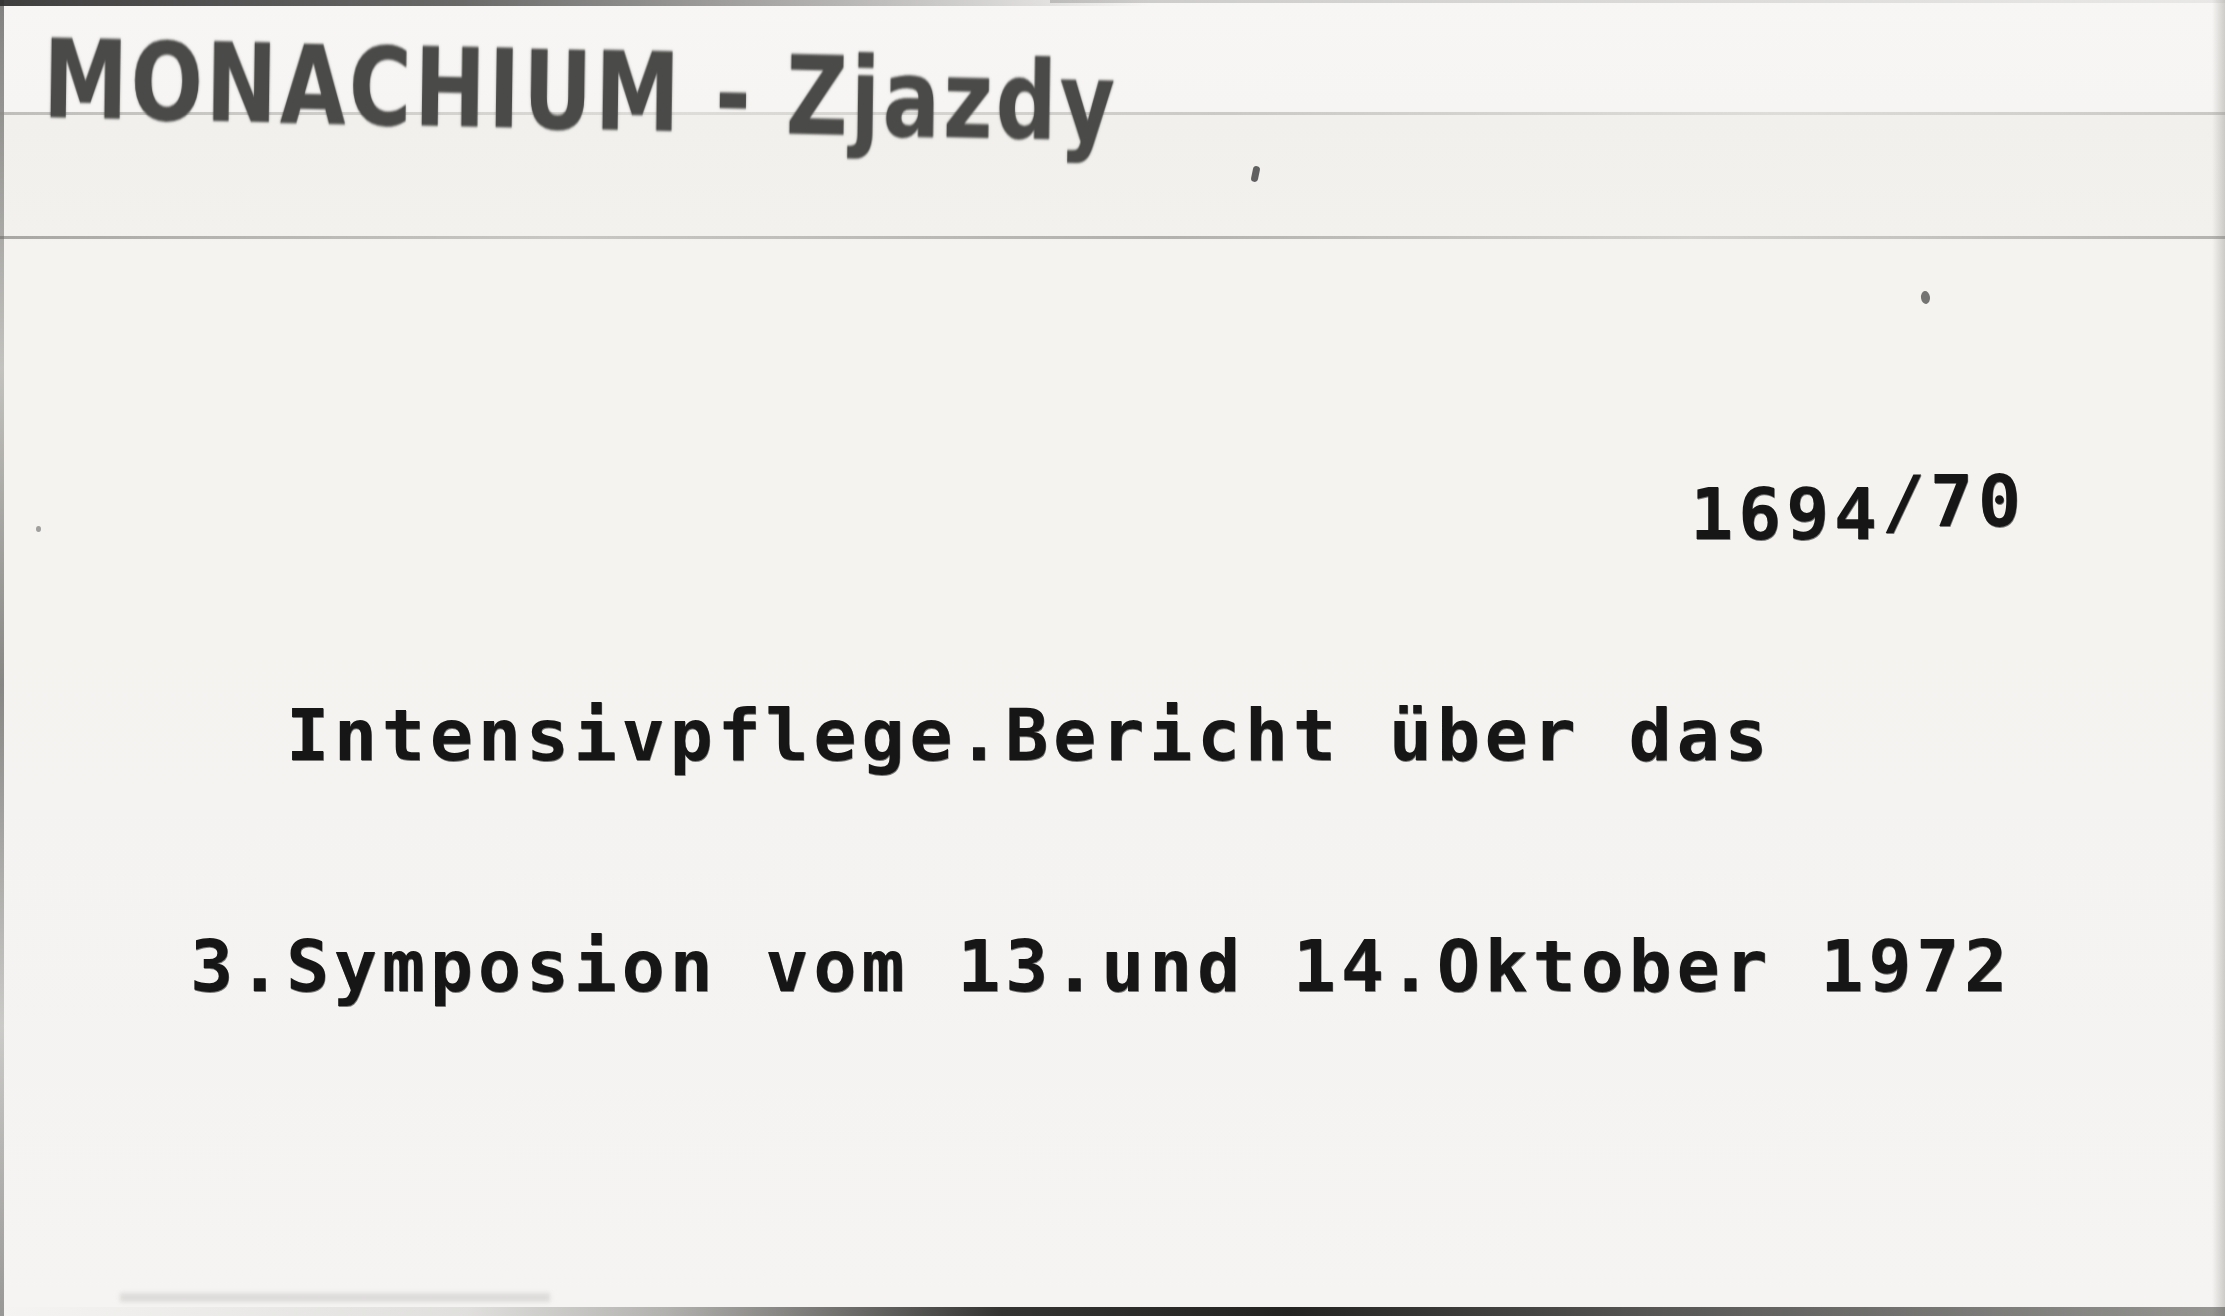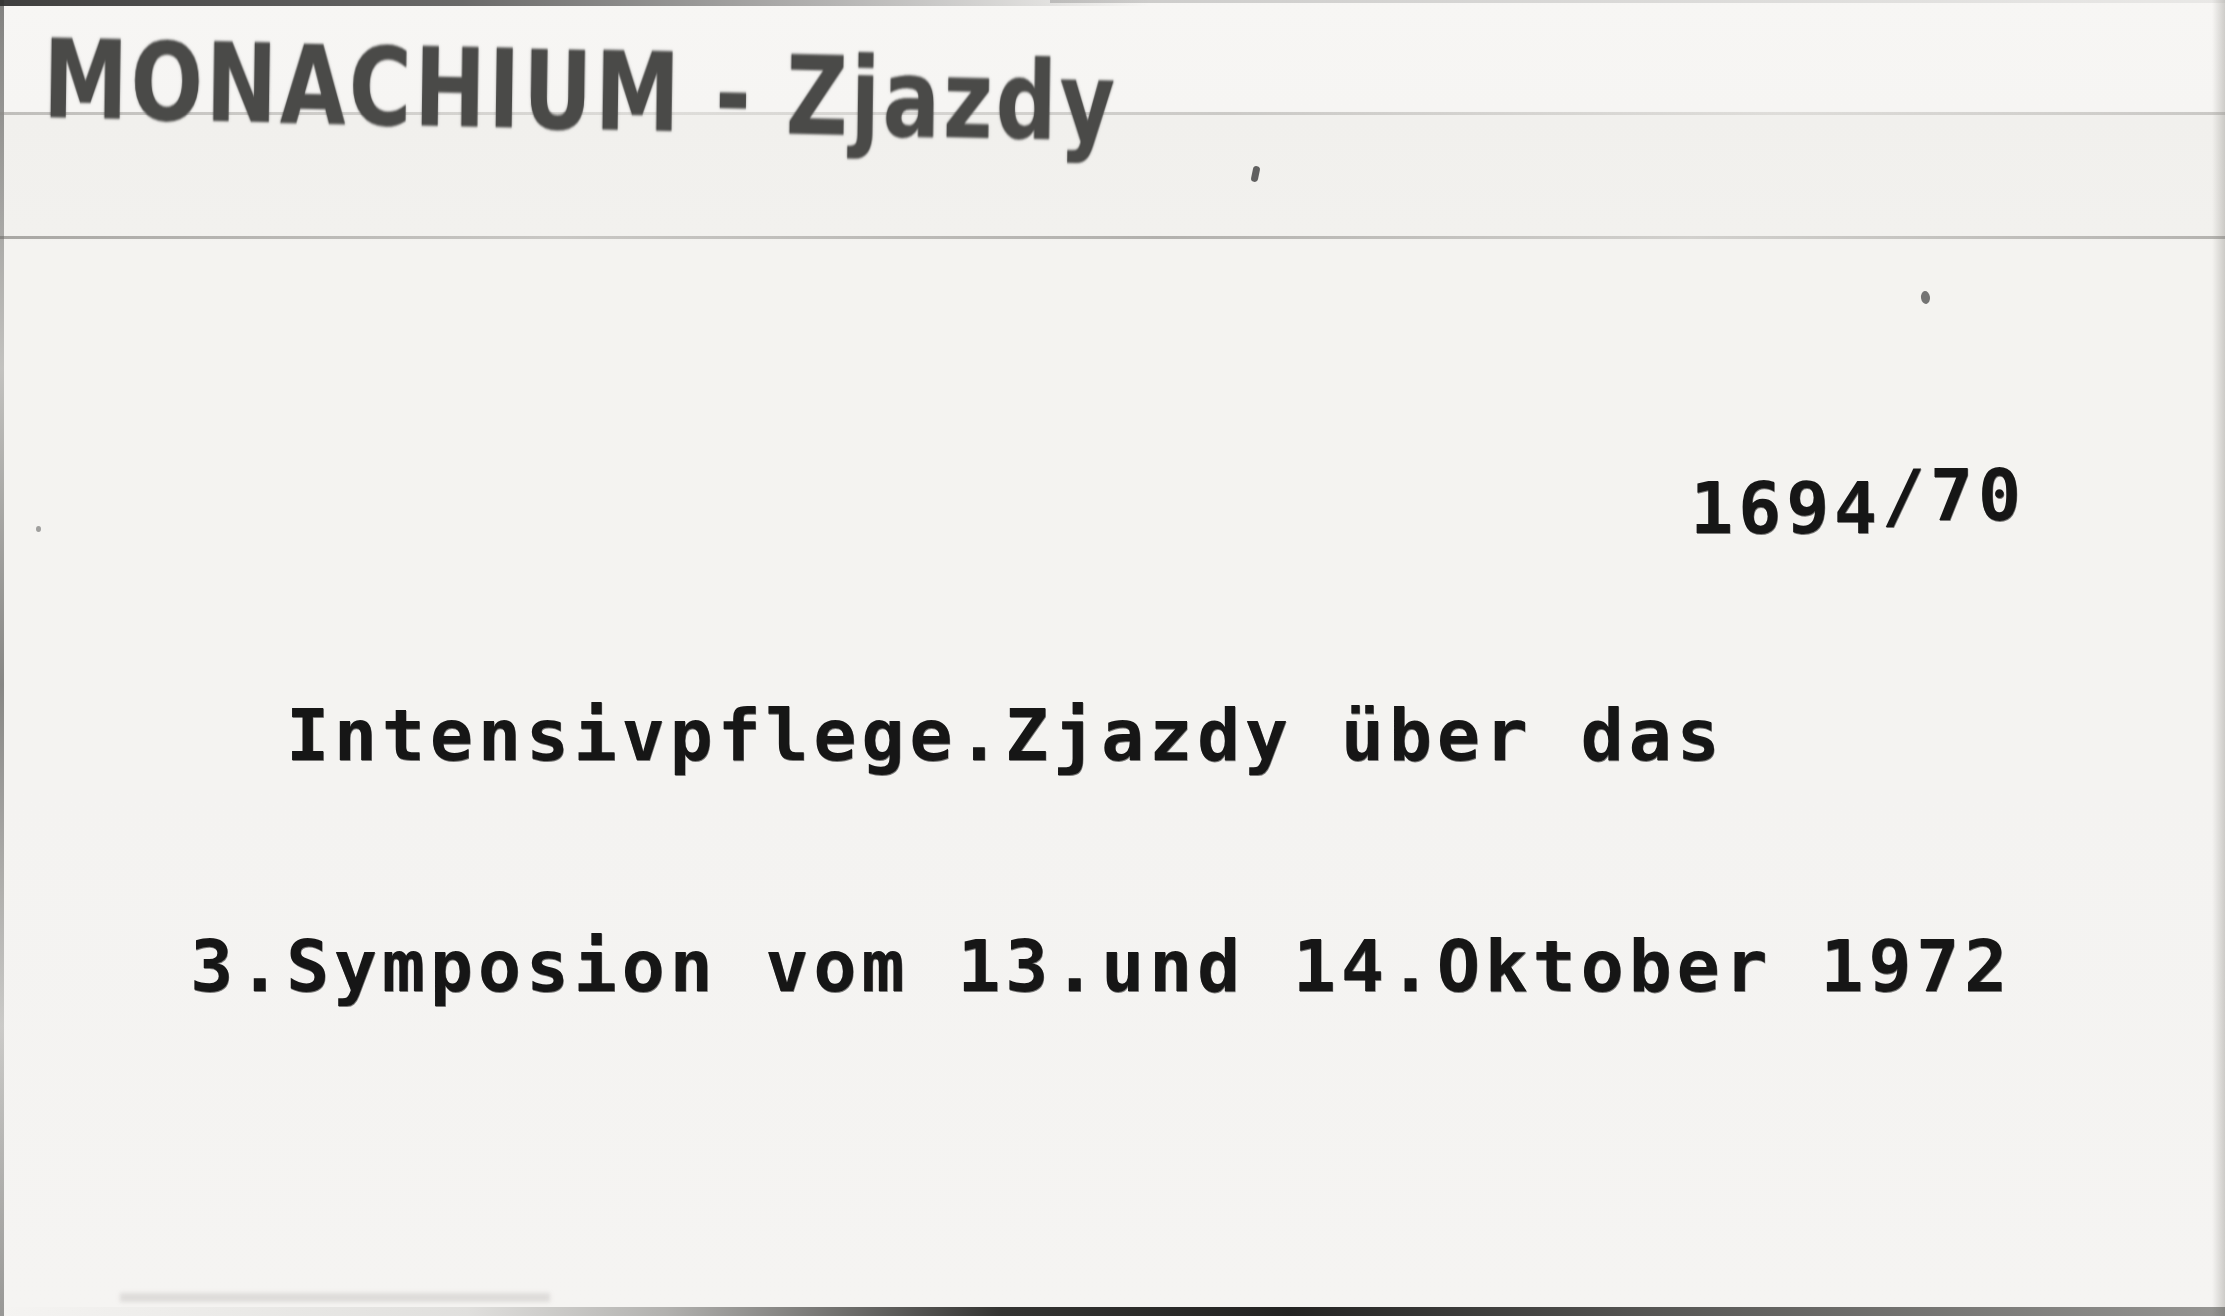--- a/index.html
+++ b/index.html
@@ -48,21 +48,21 @@
   
   .typed {
     left:190px; top:312px;
     font-family:"DejaVu Sans Mono", monospace; font-weight:bold;
     font-size:72px; letter-spacing:4.6px; line-height:77px;
     color:#161616; white-space:pre;
     filter:blur(0.55px);
     text-shadow:0.5px 0.5px 0.6px rgba(0,0,0,.5);
   }
   .typed .line { position:relative; height:77px; }
-  .callnum { position:absolute; left:1500px; top:4px; }
+  .callnum { position:absolute; left:1500px; top:10px; }
   .callnum .raised { display:inline-block; transform:translateY(-13px); }
 
   
   .speck1 { left:1252px; top:166px; width:7px;  height:16px; background:#3c3c3c; border-radius:4px; transform:rotate(12deg); opacity:.8; }
   .speck2 { left:1921px; top:291px; width:9px;  height:13px; background:#4a4a4a; border-radius:50%; transform:rotate(-8deg); opacity:.75; }
   .speck3 { left:36px;  top:526px;  width:5px;  height:6px;  background:#8a8a88; border-radius:50%; opacity:.8; }
   .speck4 { left:120px; top:1293px; width:430px; height:9px; background:rgba(140,138,134,.22); filter:blur(2px); }
 </style>
 </head>
 <body>
@@ -77,21 +77,21 @@
 
   <div class="abs rule rule-a"></div>
   <div class="abs rule rule-b"></div>
 
   <div class="abs handwriting">MONACHIUM - Zjazdy</div>
 
   <div class="abs typed">
     <div class="line">
       <span class="callnum"><span>1694</span><span class="raised">/70</span></span>
     </div>
-    <div class="line">  Intensivpflege.Zjazdy über das</div>
+    <div class="line">  Intensivpflege.Bericht über das</div>
     <div class="line">3.Symposion vom 13.und 14.Oktober 1972</div>
     
     
     
     
     
   </div>
 
   <div class="abs speck1"></div>
   <div class="abs speck2"></div>

